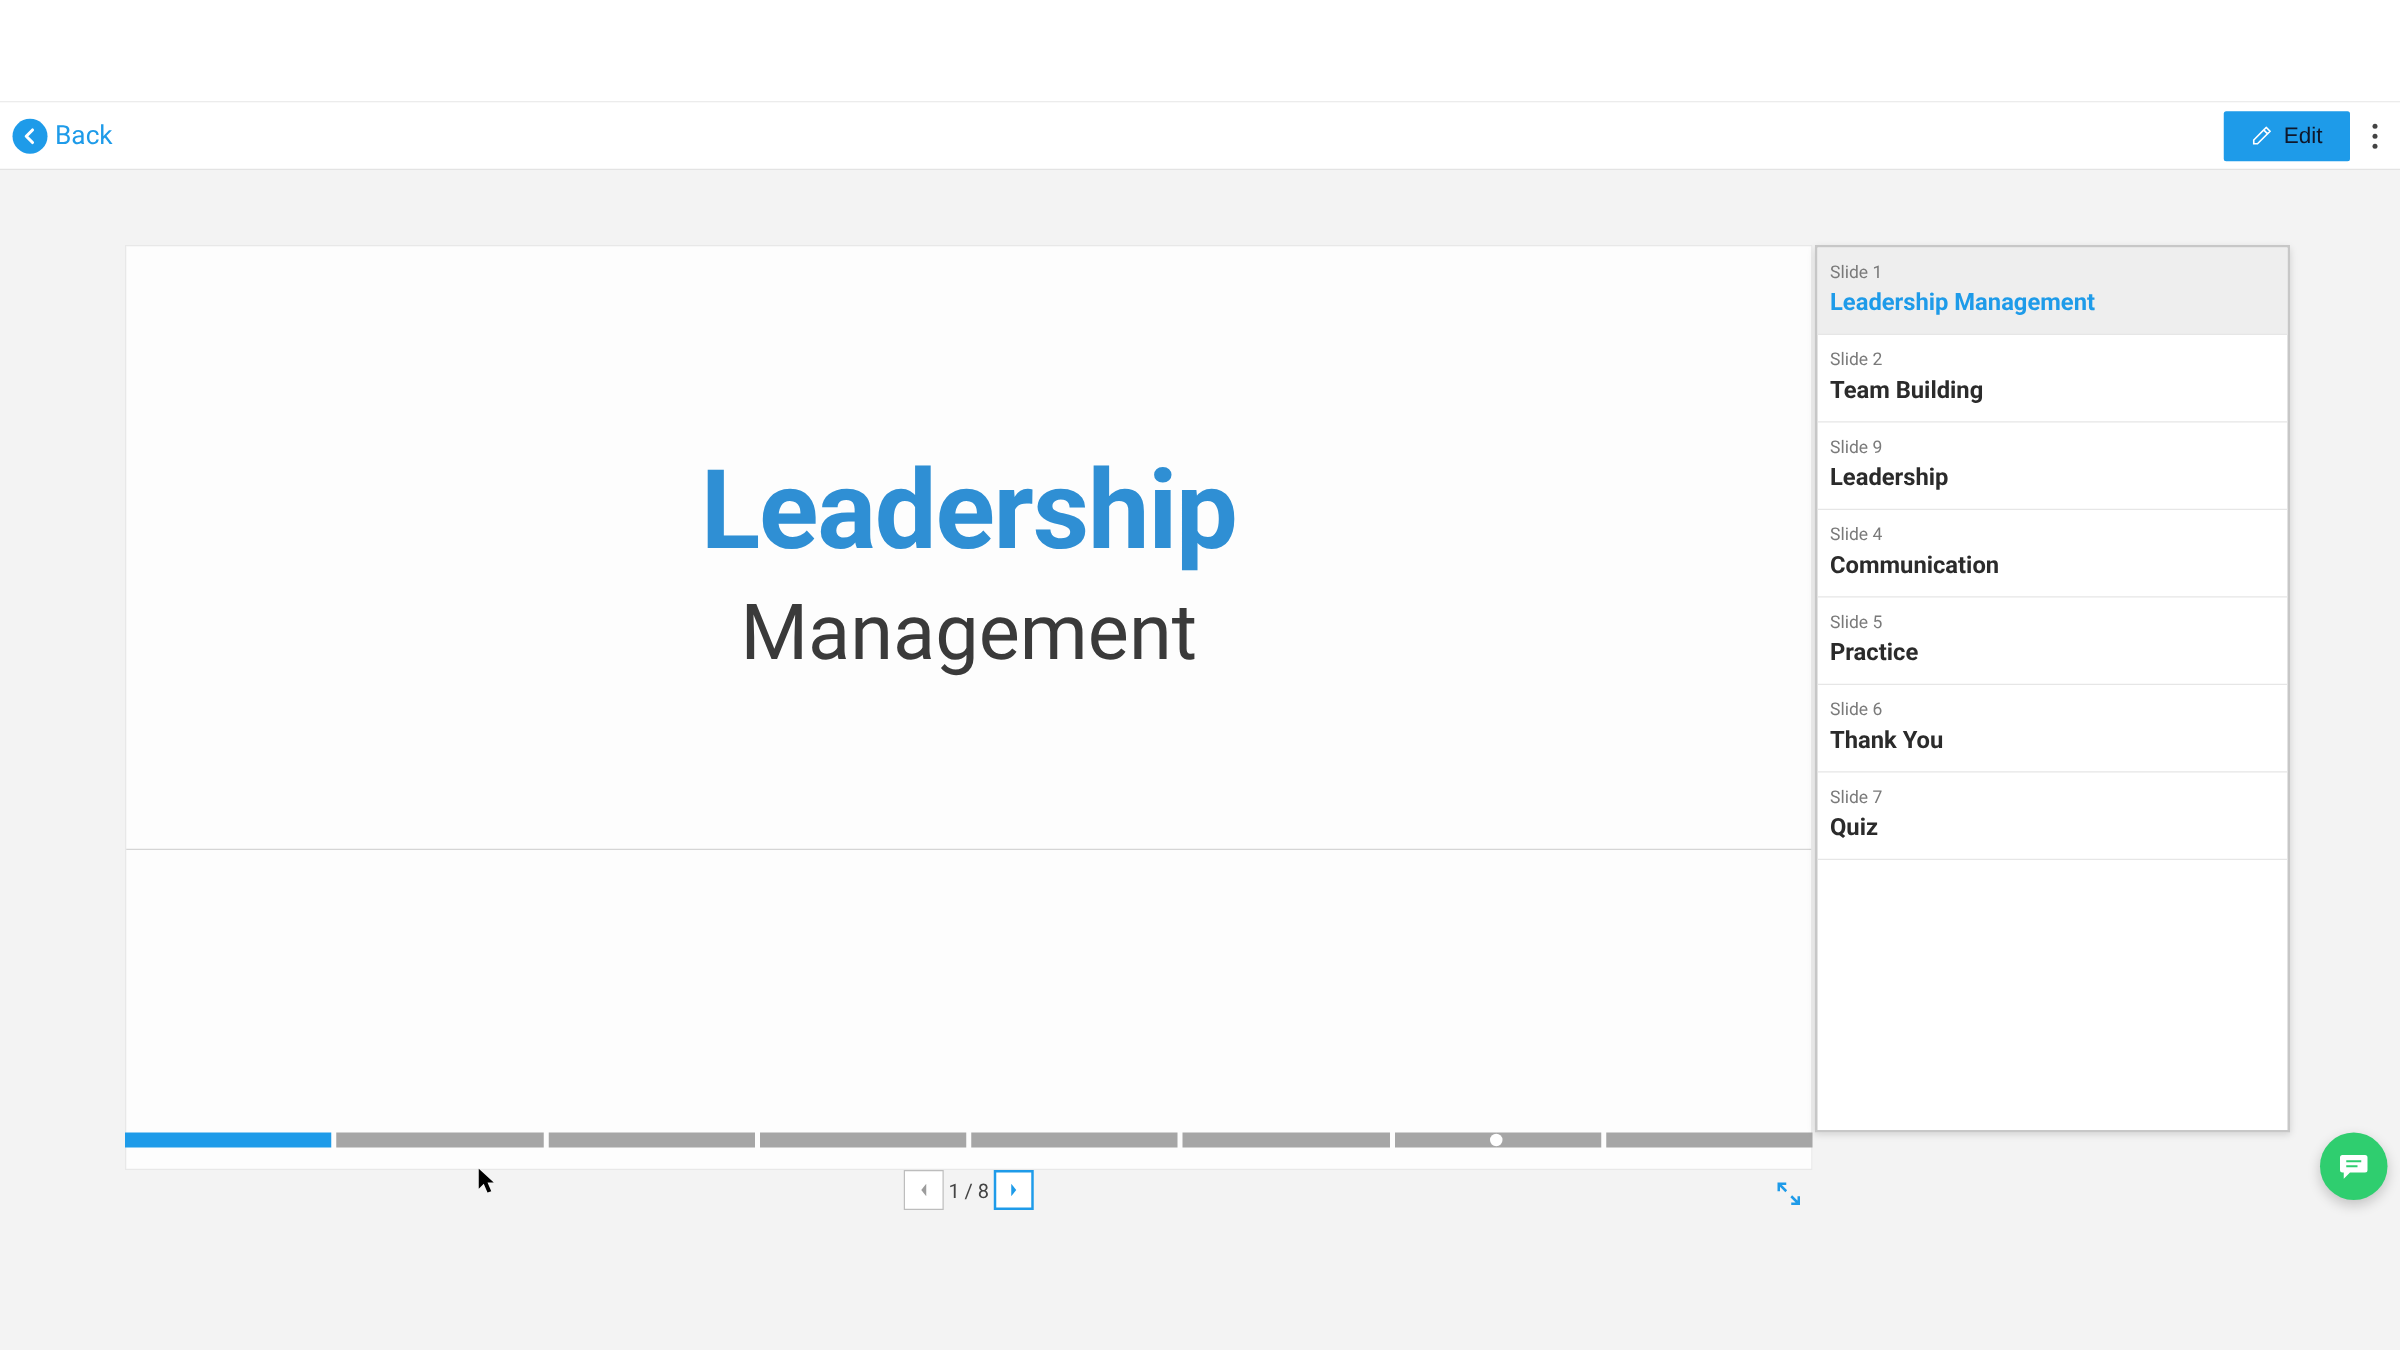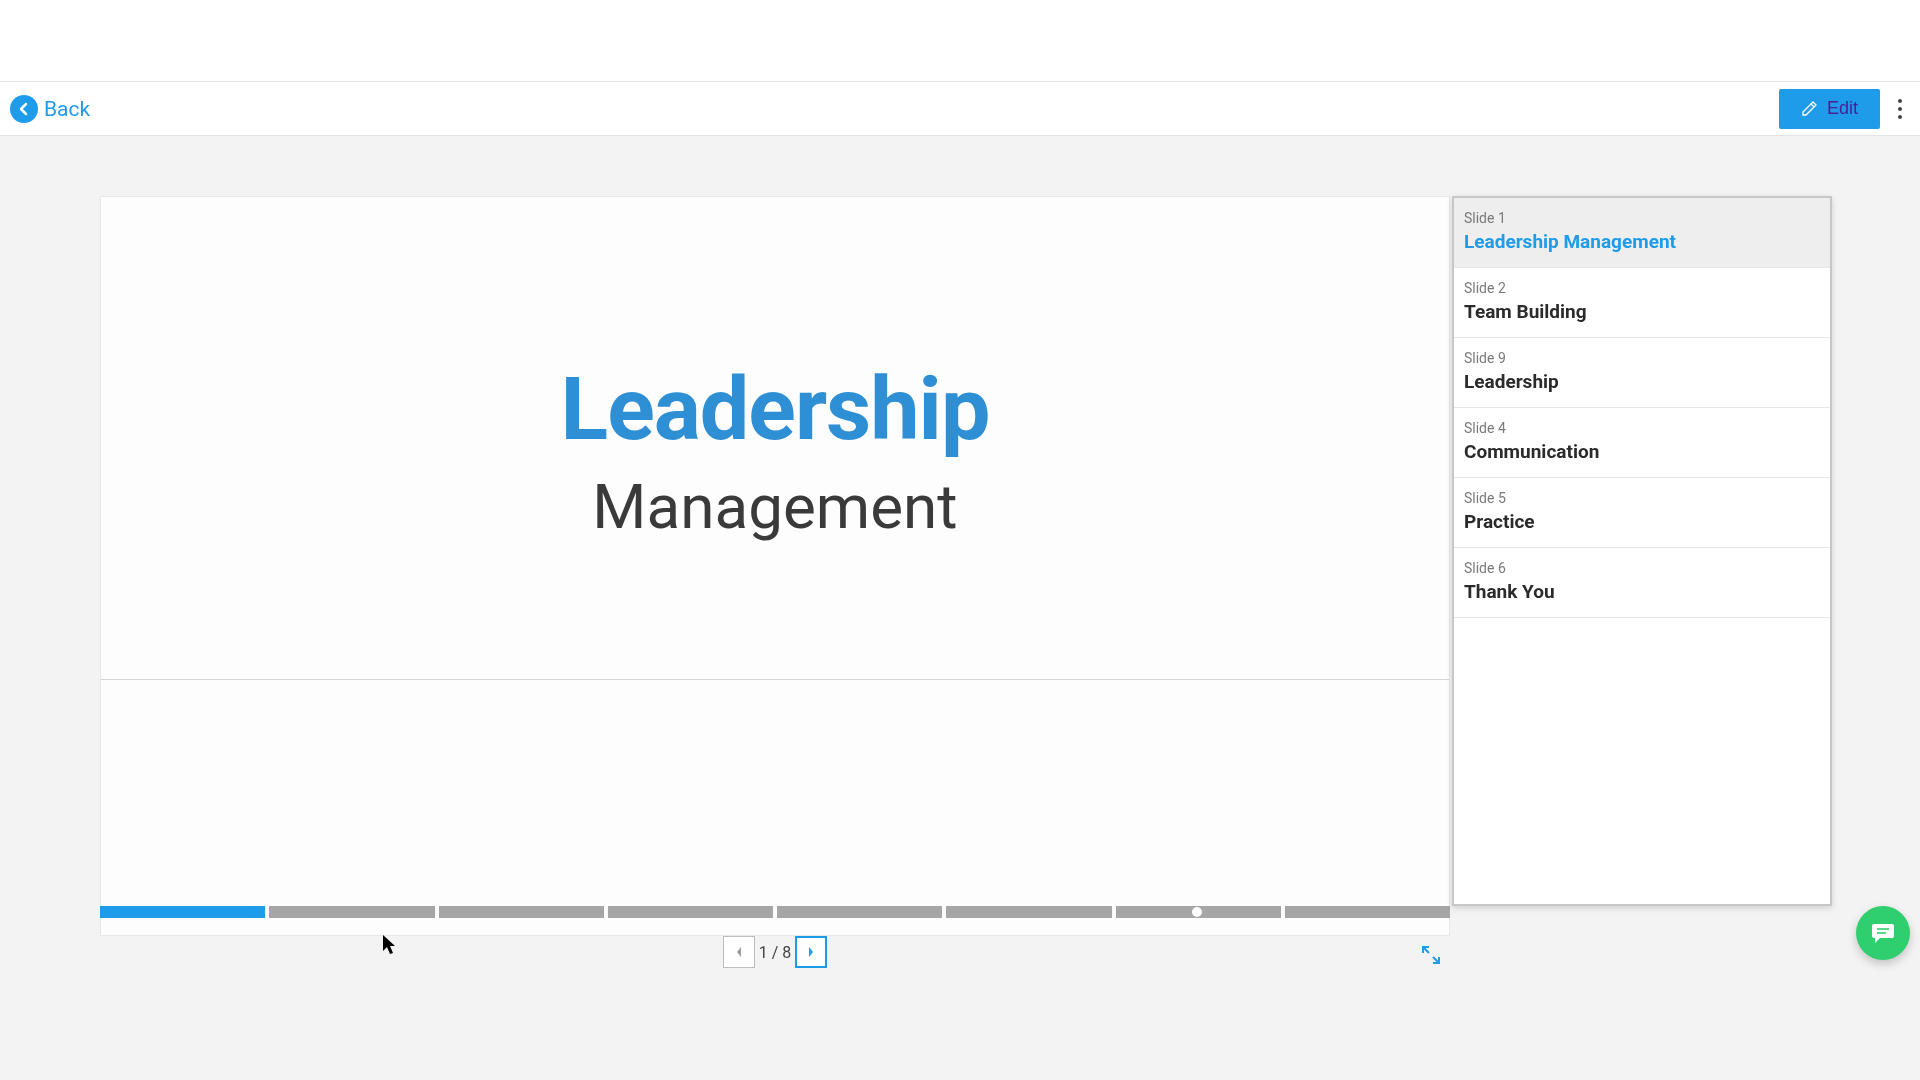--- a/index.html
+++ b/index.html
@@ -26,21 +26,21 @@
   padding: 0 10px;
 }
 .back-group { display: flex; align-items: center; gap: 6px; cursor: pointer; }
 .back-circle {
   width: 28px; height: 28px; border-radius: 50%; background: #1e9be9;
   display: flex; align-items: center; justify-content: center;
 }
 .back-label { color: #1e9be9; font-size: 21px; font-weight: 400; }
 .toolbar-right { display: flex; align-items: center; gap: 10px; }
 .edit-btn {
-  background: #1e9be9; color: #4c1d95; border: none; height: 40px;
+  background: #1e9be9; color: #0f172a; border: none; height: 40px;
   padding: 0 22px; font-size: 18px; font-weight: 500; cursor: pointer;
   display: flex; align-items: center; gap: 10px; border-radius: 2px;
 }
 .kebab { width: 20px; display: flex; flex-direction: column; align-items: center; gap: 4px; cursor: pointer; padding: 8px 2px; }
 .kebab span { width: 4px; height: 4px; background: #444; border-radius: 50%; }
 
 
 .stage {
   position: relative;
   background: #f3f3f3;
@@ -224,20 +224,24 @@
           <div class="slide-name">Communication</div>
         </div>
         <div class="slide-item">
           <div class="slide-num">Slide 5</div>
           <div class="slide-name">Practice</div>
         </div>
         <div class="slide-item">
           <div class="slide-num">Slide 6</div>
           <div class="slide-name">Thank You</div>
         </div>
+        <div class="slide-item">
+          <div class="slide-num">Slide 7</div>
+          <div class="slide-name">Quiz</div>
+        </div>
       </div>
   </div>
 
   <div class="chat-bubble">
     <svg width="26" height="24" viewBox="0 0 26 24">
       <path d="M4 3 H22 A2 2 0 0 1 24 5 V15 A2 2 0 0 1 22 17 H10 L5 22 V17 H4 A2 2 0 0 1 2 15 V5 A2 2 0 0 1 4 3 Z" fill="#fff"></path>
       <line x1="7" y1="8" x2="19" y2="8" stroke="#2fce6f" stroke-width="1.6"></line>
       <line x1="7" y1="12" x2="16" y2="12" stroke="#2fce6f" stroke-width="1.6"></line>
     </svg>
   </div>

